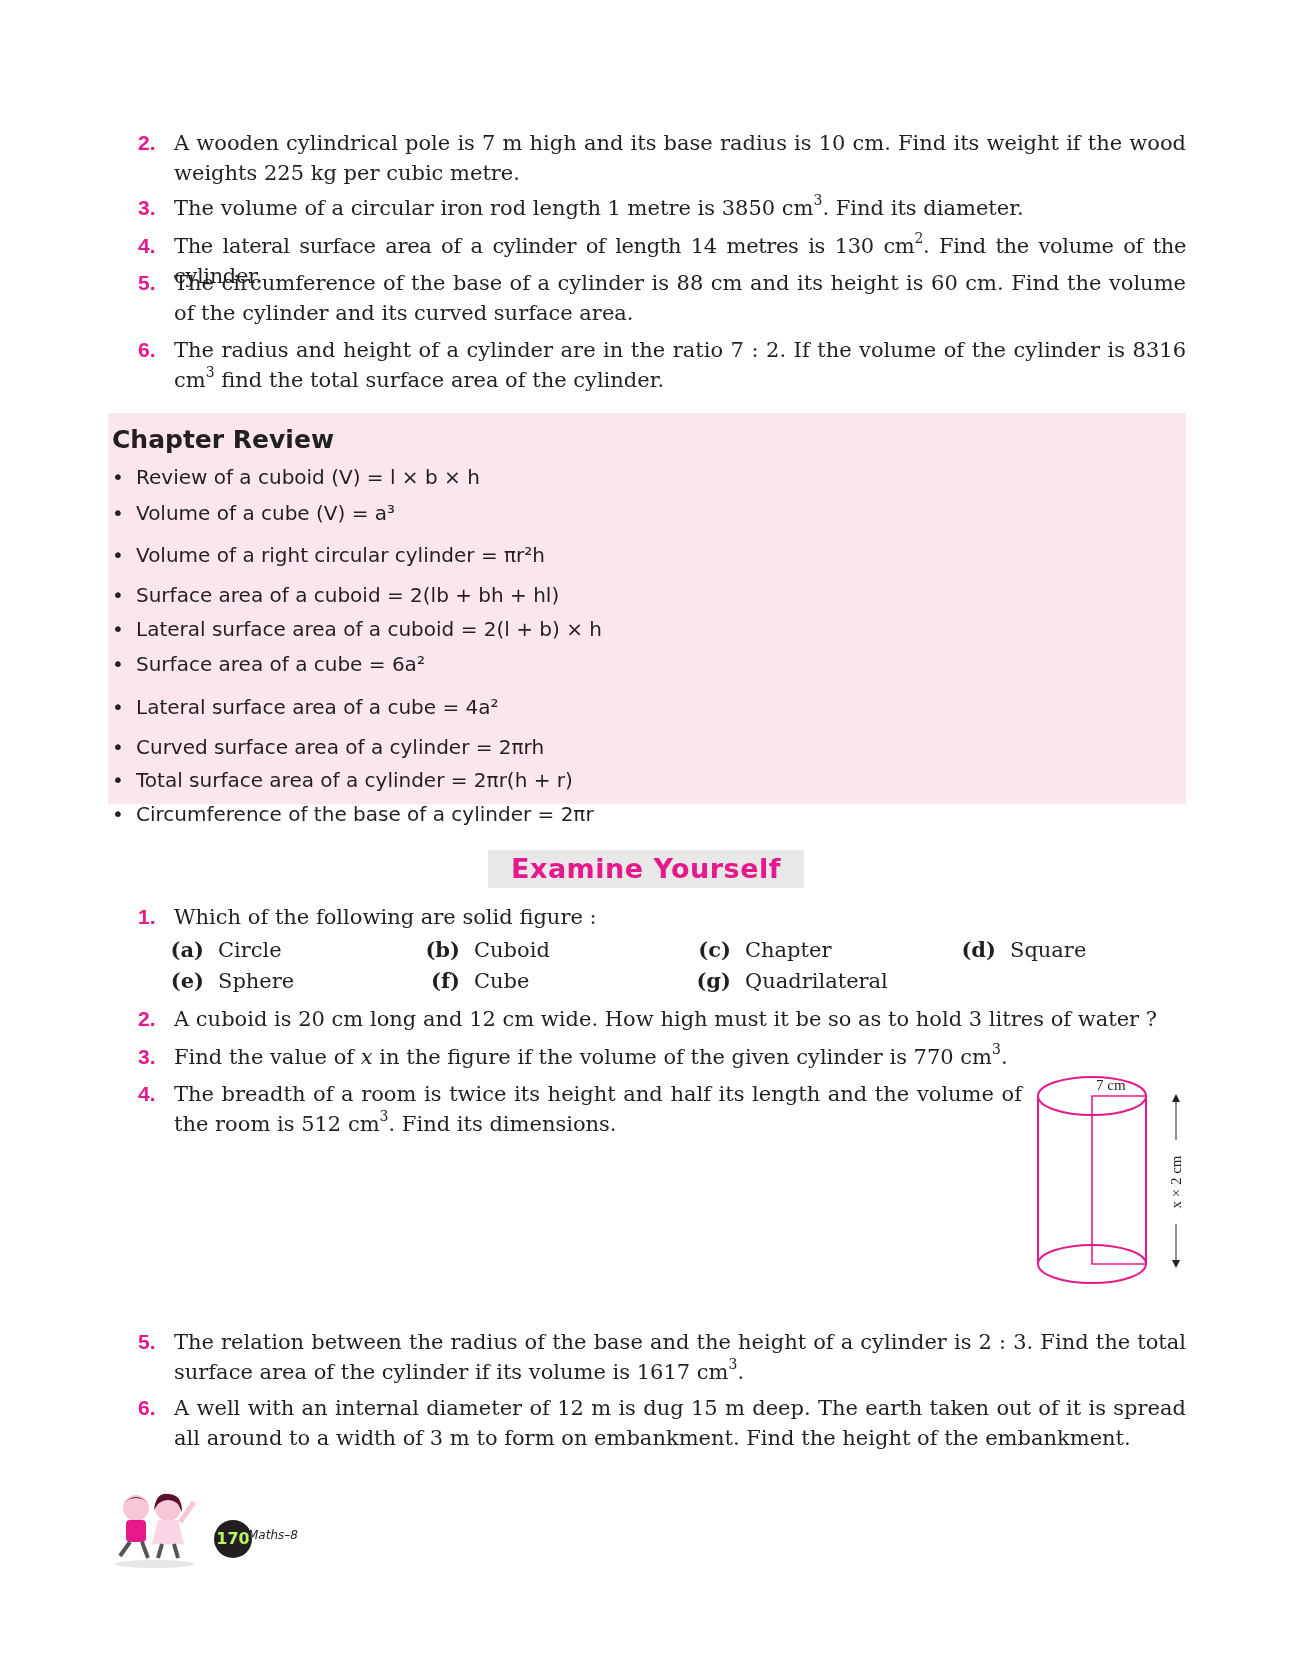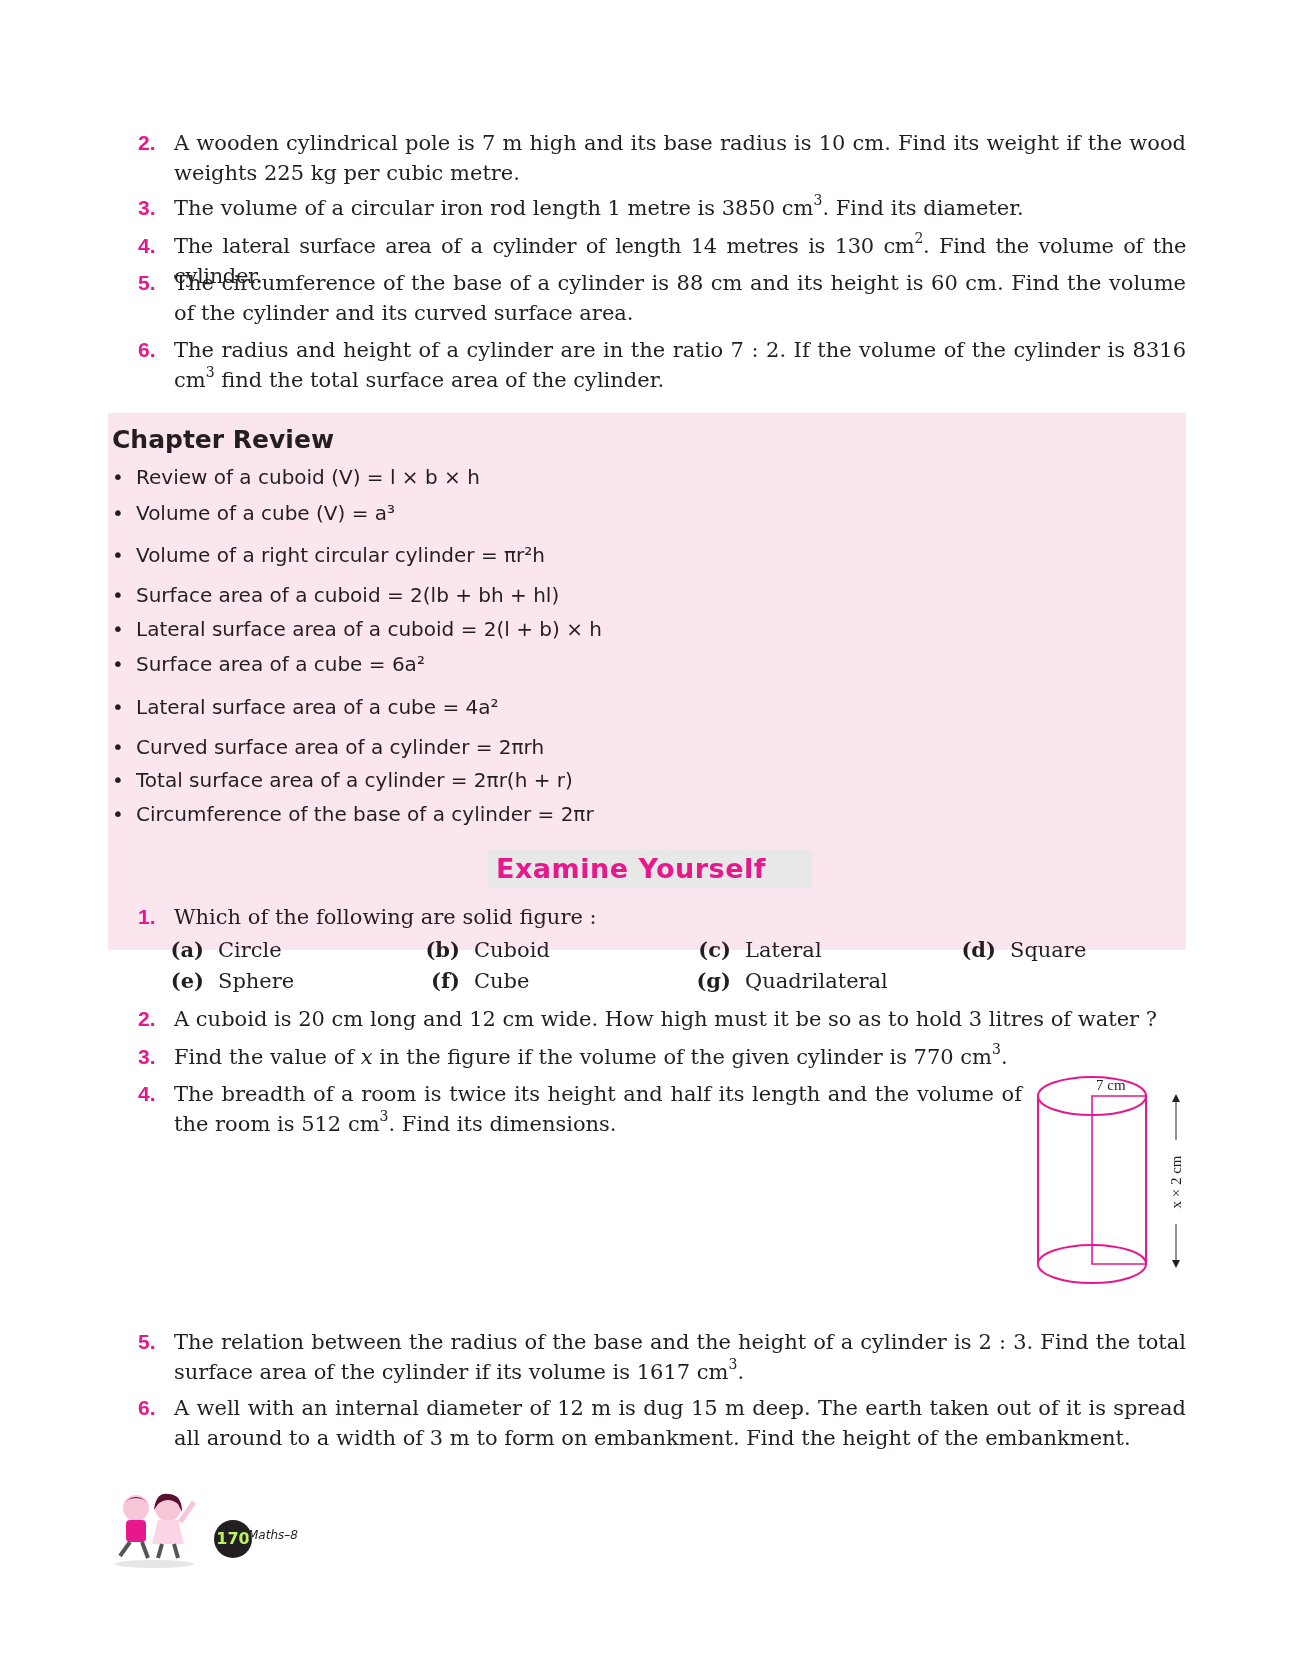--- a/index.html
+++ b/index.html
@@ -3,30 +3,30 @@
 <meta charset="utf-8">
 <style>
   html, body { margin:0; padding:0; background:#ffffff; }
   body { width:1296px; height:1656px; position:relative; overflow:hidden; color:#231f20;
          font-family:"DejaVu Serif","Liberation Serif",serif; }
   .q { position:absolute; left:138px; width:1048px; font-size:21px; line-height:30px; }
   .q .num { position:absolute; left:0; top:0; color:#e6198c; font-weight:bold;
             font-family:"Liberation Sans","DejaVu Sans",sans-serif; font-size:21px; }
   .q .txt { margin-left:36px; display:block; text-align:justify; }
   sup { font-size:14px; line-height:0; position:relative; top:-2px; }
-  .review { position:absolute; left:108px; top:413px; width:1078px; height:537px; background:#fbe5ef; }
+  .review { position:absolute; left:108px; top:413px; width:1078px; height:391px; background:#fbe5ef; }
   .review h2 { position:absolute; left:4px; top:12px; margin:0; font-family:"DejaVu Sans","Liberation Sans",sans-serif;
                font-weight:bold; font-size:25px; color:#231f20; }
   .review .item { position:absolute; left:0; font-family:"DejaVu Sans","Liberation Sans",sans-serif;
                   font-size:20px; white-space:nowrap; }
   .review .item .bullet { position:absolute; left:4px; top:0; }
   .review .item .t { margin-left:28px; display:inline-block; }
   .examine { position:absolute; left:488px; top:850px; width:316px; height:38px; background:#e8e8e8;
-             color:#e6198c; font-family:"DejaVu Sans","Liberation Sans",sans-serif;
-             font-weight:bold; font-size:27px; line-height:38px; letter-spacing:0.5px;padding-left:8px; }
+             text-align:center; color:#e6198c; font-family:"DejaVu Sans","Liberation Sans",sans-serif;
+             font-weight:bold; font-size:27px; line-height:38px; letter-spacing:0.5px; }
   .opt { position:absolute; font-size:21px; line-height:30px; white-space:nowrap; }
   .opt b { font-weight:bold; display:inline-block; width:46px; text-align:right; margin-right:14px; }
   .footer-num { position:absolute; left:214px; top:1520px; width:38px; height:38px; border-radius:50%;
                 background:#231f20; color:#bef264; font-family:"DejaVu Sans","Liberation Sans",sans-serif;
                 font-weight:bold; font-size:16px; line-height:38px; text-align:center; }
   .footer-book { position:absolute; left:248px; top:1528px; font-family:"DejaVu Sans","Liberation Sans",sans-serif;
                  font-style:italic; font-size:12px; color:#231f20; }
   .kids { position:absolute; left:104px; top:1490px; width:100px; height:80px; }
   .figure { position:absolute; left:1030px; top:1068px; width:170px; height:230px; }
 </style>
@@ -69,21 +69,21 @@
 </div>
 
 <div class="examine">Examine Yourself</div>
 
 <div class="q" style="top:902px;">
   <span class="num">1.</span>
   <span class="txt" style="font-weight:normal;">Which of the following are solid figure :</span>
 </div>
 <div class="opt" style="left:158px; top:935px;"><b>(a)</b><span>Circle</span></div>
 <div class="opt" style="left:414px; top:935px;"><b>(b)</b><span>Cuboid</span></div>
-<div class="opt" style="left:685px; top:935px;"><b>(c)</b><span>Lateral</span></div>
+<div class="opt" style="left:685px; top:935px;"><b>(c)</b><span>Chapter</span></div>
 <div class="opt" style="left:950px; top:935px;"><b>(d)</b><span>Square</span></div>
 <div class="opt" style="left:158px; top:966px;"><b>(e)</b><span>Sphere</span></div>
 <div class="opt" style="left:414px; top:966px;"><b>(f)</b><span>Cube</span></div>
 <div class="opt" style="left:685px; top:966px;"><b>(g)</b><span>Quadrilateral</span></div>
 
 <div class="q" style="top:1004px;">
   <span class="num">2.</span>
   <span class="txt" style="text-align:left;">A cuboid is 20 cm long and 12 cm wide. How high must it be so as to hold 3 litres of water ?</span>
 </div>
 

